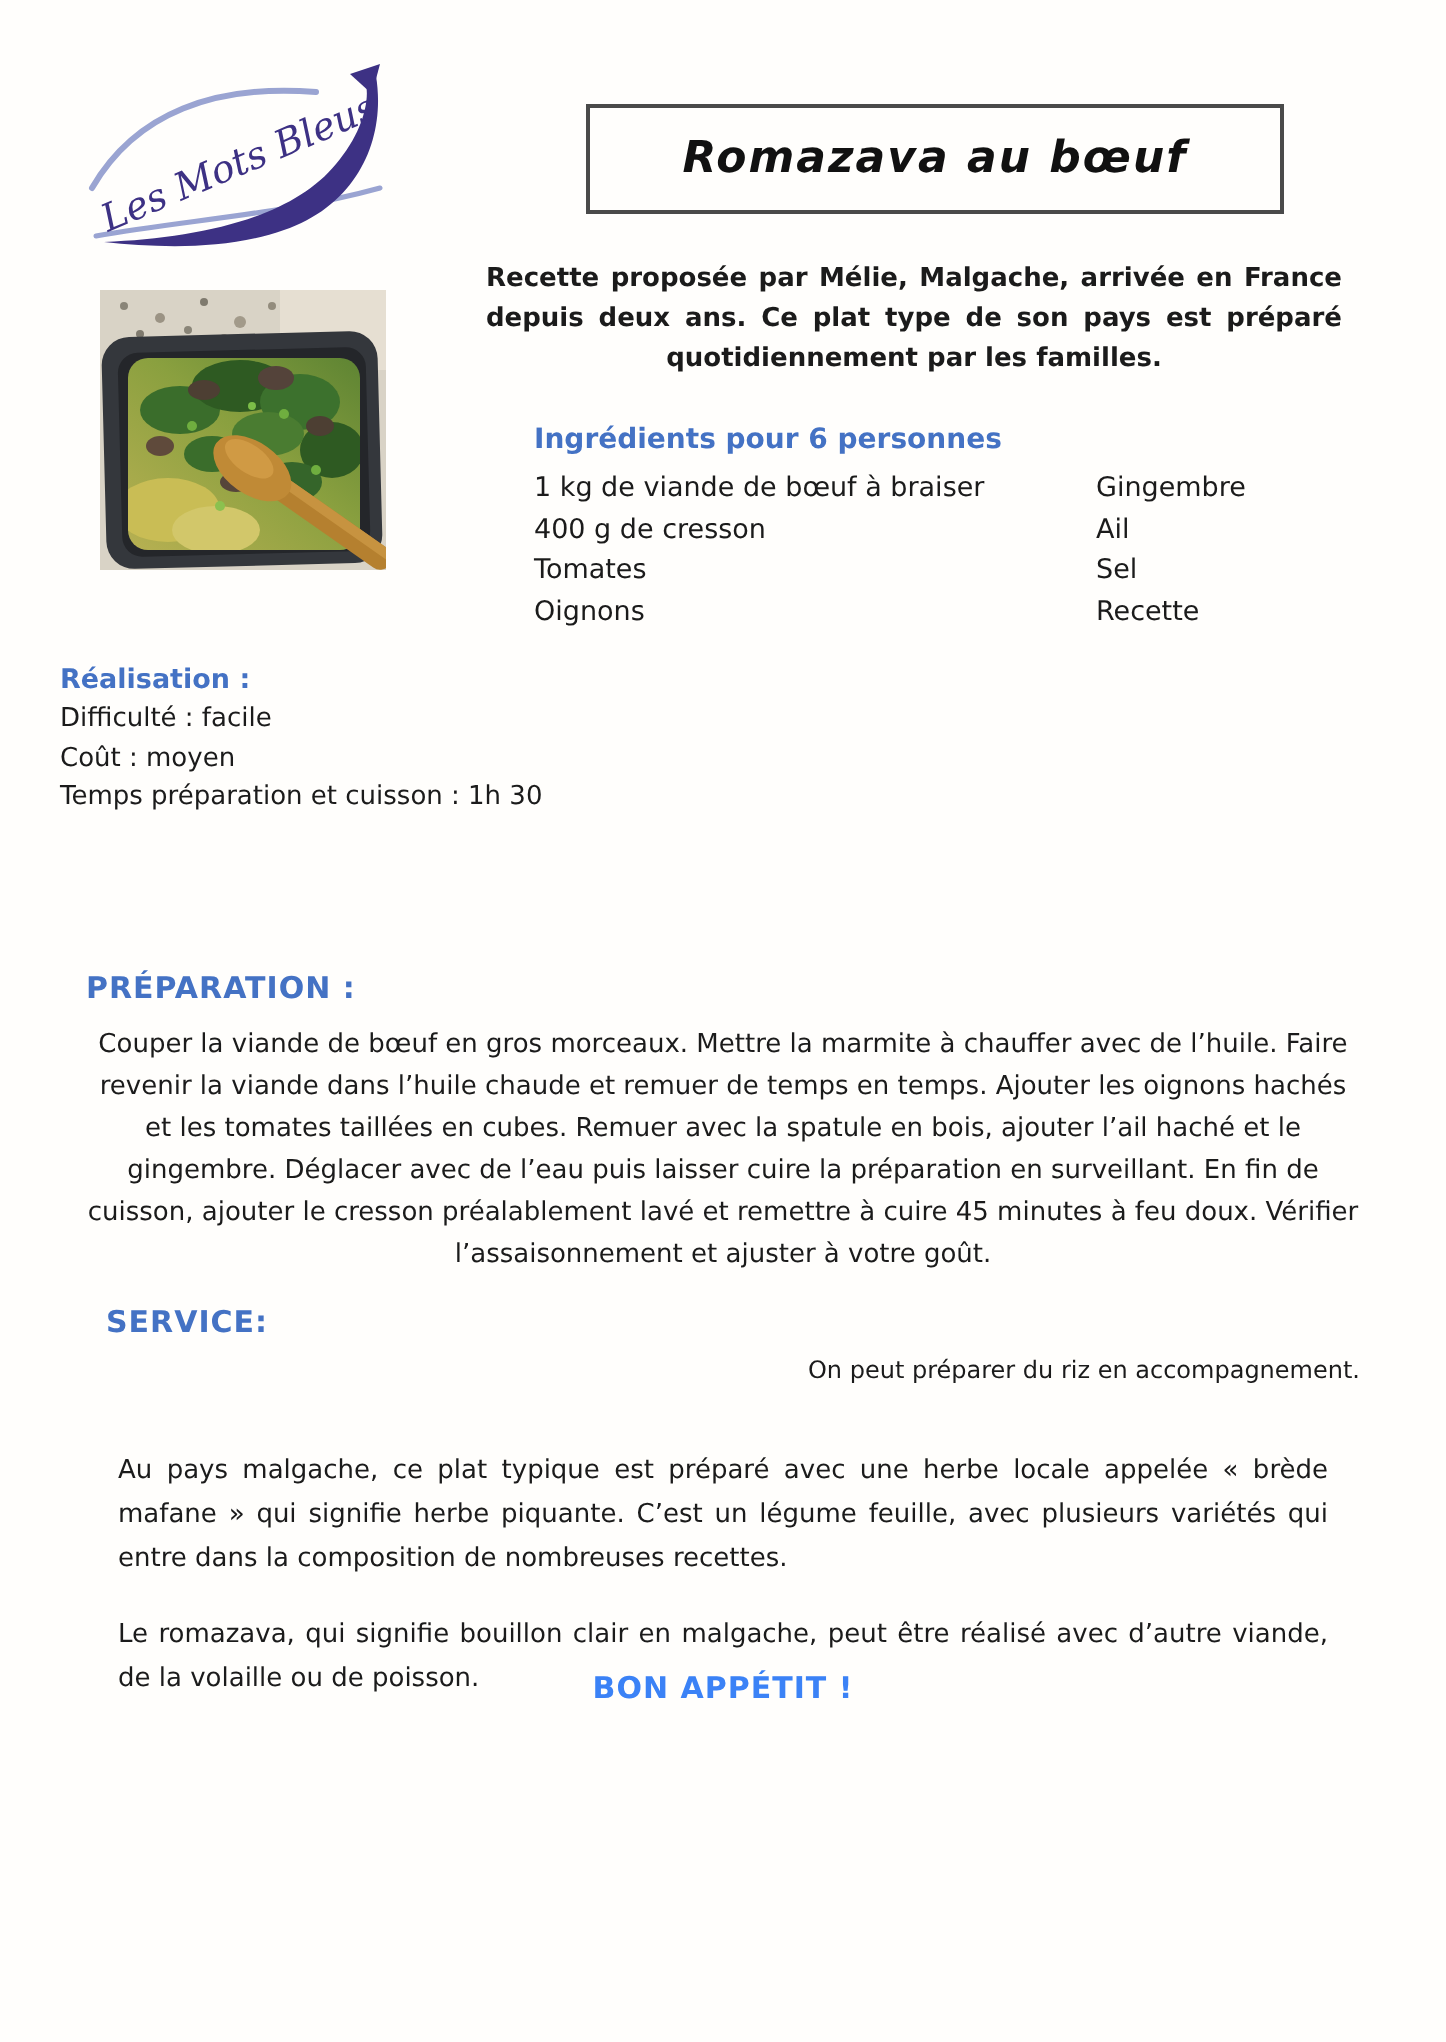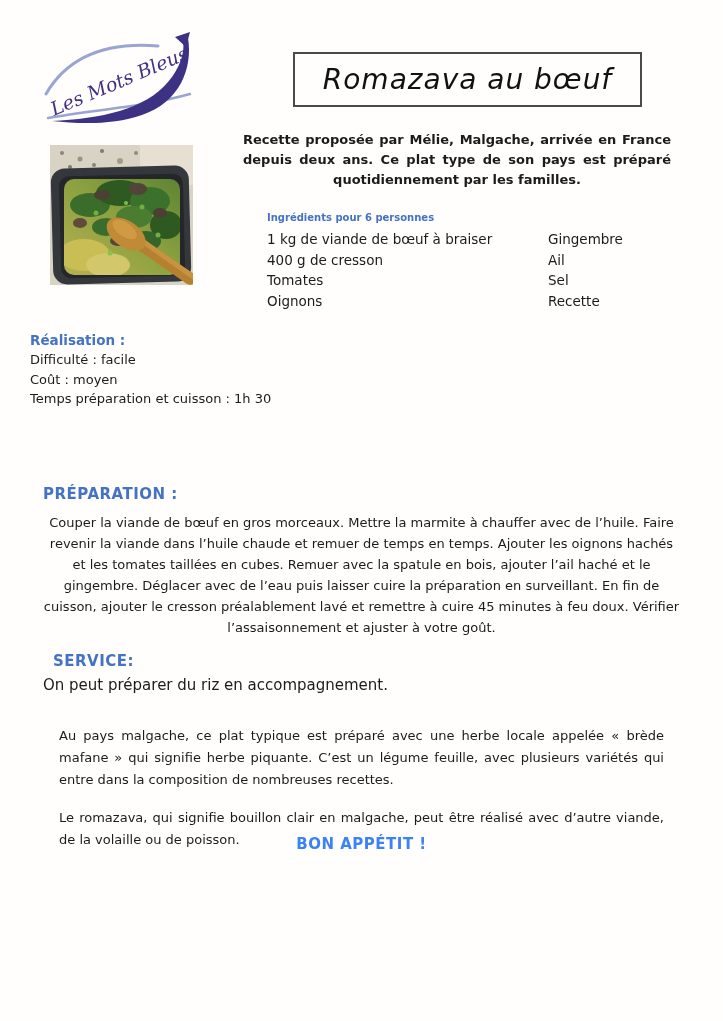--- a/index.html
+++ b/index.html
@@ -13,56 +13,56 @@
   }
   
   .logo{position:absolute;left:38px;top:30px;width:168px;height:110px;}
   
   .title-box{
     position:absolute;left:293px;top:52px;width:345px;height:51px;
     border:2px solid #4a4a4a;background:#fffefc;
     display:flex;align-items:center;justify-content:center;
   }
   .title-box .title-text{
-    font-size:28px;font-weight:normal;font-style:italic;
+    font-size:22px;font-weight:bold;font-style:italic;
     letter-spacing:1px;color:#111;white-space:nowrap;
   }
   
   .intro{
     position:absolute;left:243px;top:130px;width:428px;
     font-size:13px;font-weight:bold;line-height:20px;
     text-align:justify;text-align-last:center;margin:0;
   }
   
   .photo{position:absolute;left:50px;top:145px;width:143px;height:140px;}
   .photo svg{display:block;}
   
   .ingredients{position:absolute;left:267px;top:212px;width:406px;}
   .ing-heading{
-    margin:0 0 6px 0;font-size:10px;font-weight:bold;color:#4472C4;
+    margin:0 0 6px 0;font-size:14px;font-weight:bold;color:#4472C4;
   }
   .ing-row{display:flex;line-height:20.5px;font-size:13.5px;}
   .ing-left{width:281px;flex:0 0 281px;}
   .ing-right{flex:1;}
   
   .realisation{position:absolute;left:30px;top:330px;width:400px;font-size:13px;line-height:19.5px;}
   .real-heading{margin:0;font-size:13.5px;font-weight:bold;color:#4472C4;line-height:20px;}
   .real-line{margin:0;}
   .section-heading{
     margin:0;font-size:15px;font-weight:bold;color:#4472C4;letter-spacing:.5px;
   }
   .prep-heading{position:absolute;left:43px;top:485px;}
   .prep-body{
     position:absolute;left:43px;top:512px;width:637px;
     margin:0;font-size:13px;line-height:21px;text-align:center;
   }
   .service-heading{position:absolute;left:43px;top:652px;margin-left:10px;}
   .service-body{
     position:absolute;left:43px;top:675px;width:637px;
-    margin:0;font-size:15px;line-height:21px;
+    margin:0;font-size:12px;line-height:21px;text-align:right;
   }
   .notes{
     position:absolute;left:43px;top:709px;width:637px;
     font-size:13px;line-height:22px;text-align:justify;
   }
   .notes p{margin:16px;}
   .footer-line{
     position:absolute;left:43px;top:835px;width:637px;
     text-align:center;font-size:15px;font-weight:bold;color:#3b82f6;
     letter-spacing:.5px;

